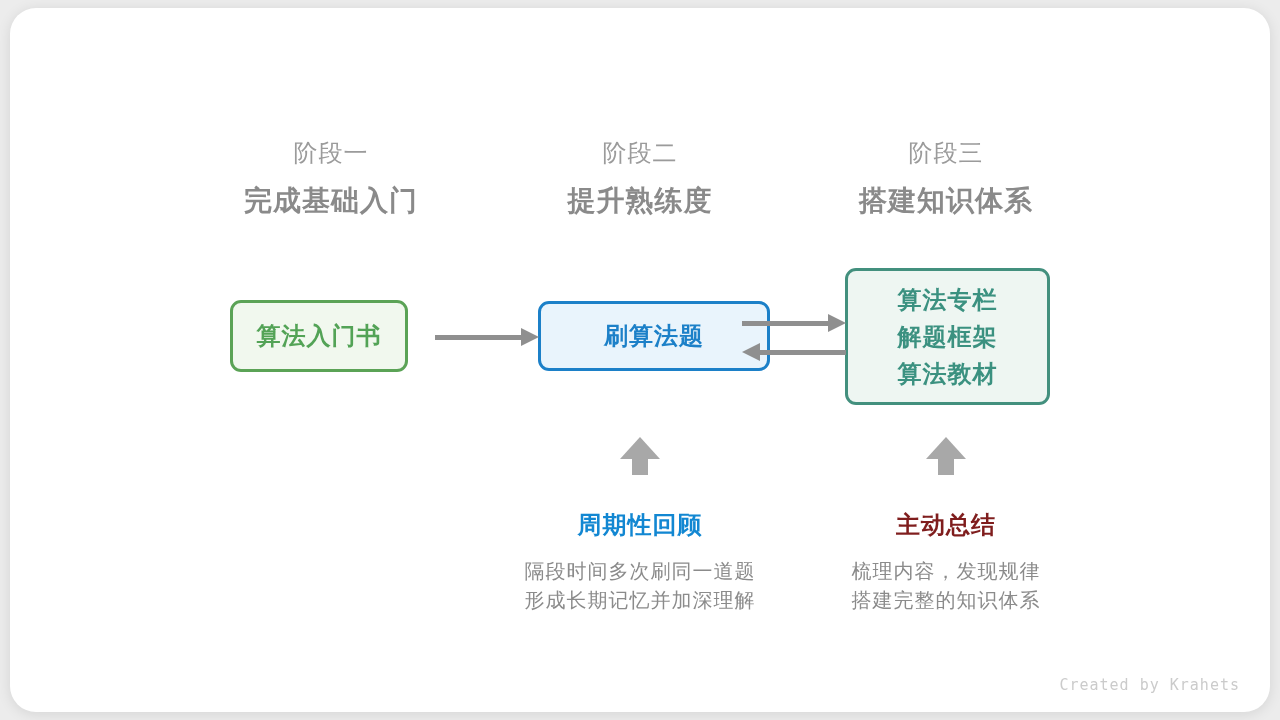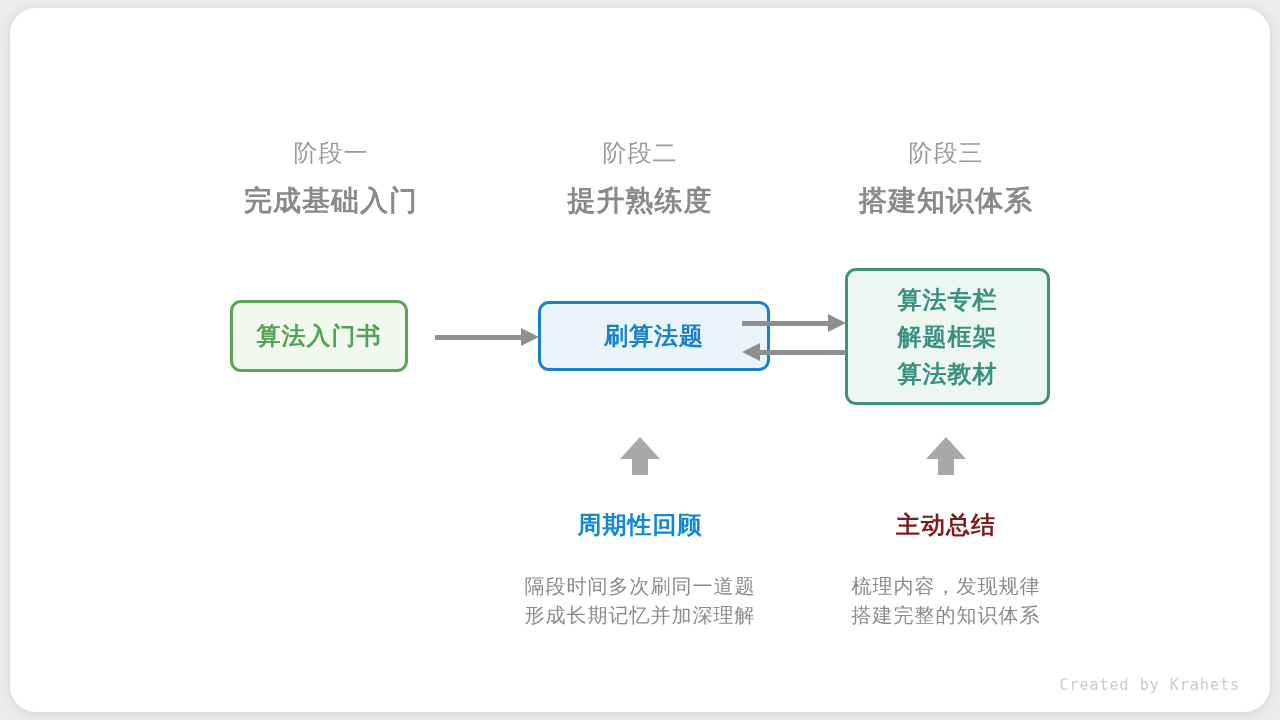--- a/index.html
+++ b/index.html
@@ -59,21 +59,21 @@
     width:0; height:0;
     border-left:20px solid transparent; border-right:20px solid transparent;
     border-bottom:22px solid #a8a8a8;
   }
   .up-arrow .stem { width:16px; height:16px; background:#a8a8a8; }
   
   .anno { position:absolute; width:320px; text-align:center; }
   .anno-title { font-size:24px; font-weight:bold; letter-spacing:1px; height:30px; line-height:30px; }
   .anno-title.blue { color:#1287d2; }
   .anno-title.teal { color:#7f1d1d; }
-  .anno-desc { margin-top:32px; font-size:20px; line-height:29px; color:#8b8b8b; letter-spacing:1px; }
+  .anno-desc { margin-top:17px; font-size:20px; line-height:29px; color:#8b8b8b; letter-spacing:1px; }
   
   .credit {
     position:absolute; right:30px; top:668px;
     font-family:"DejaVu Sans Mono","Liberation Mono",monospace;
     font-size:15px; color:#cbcbcb; letter-spacing:1px;
   }
 </style>
 </head>
 <body>
 

